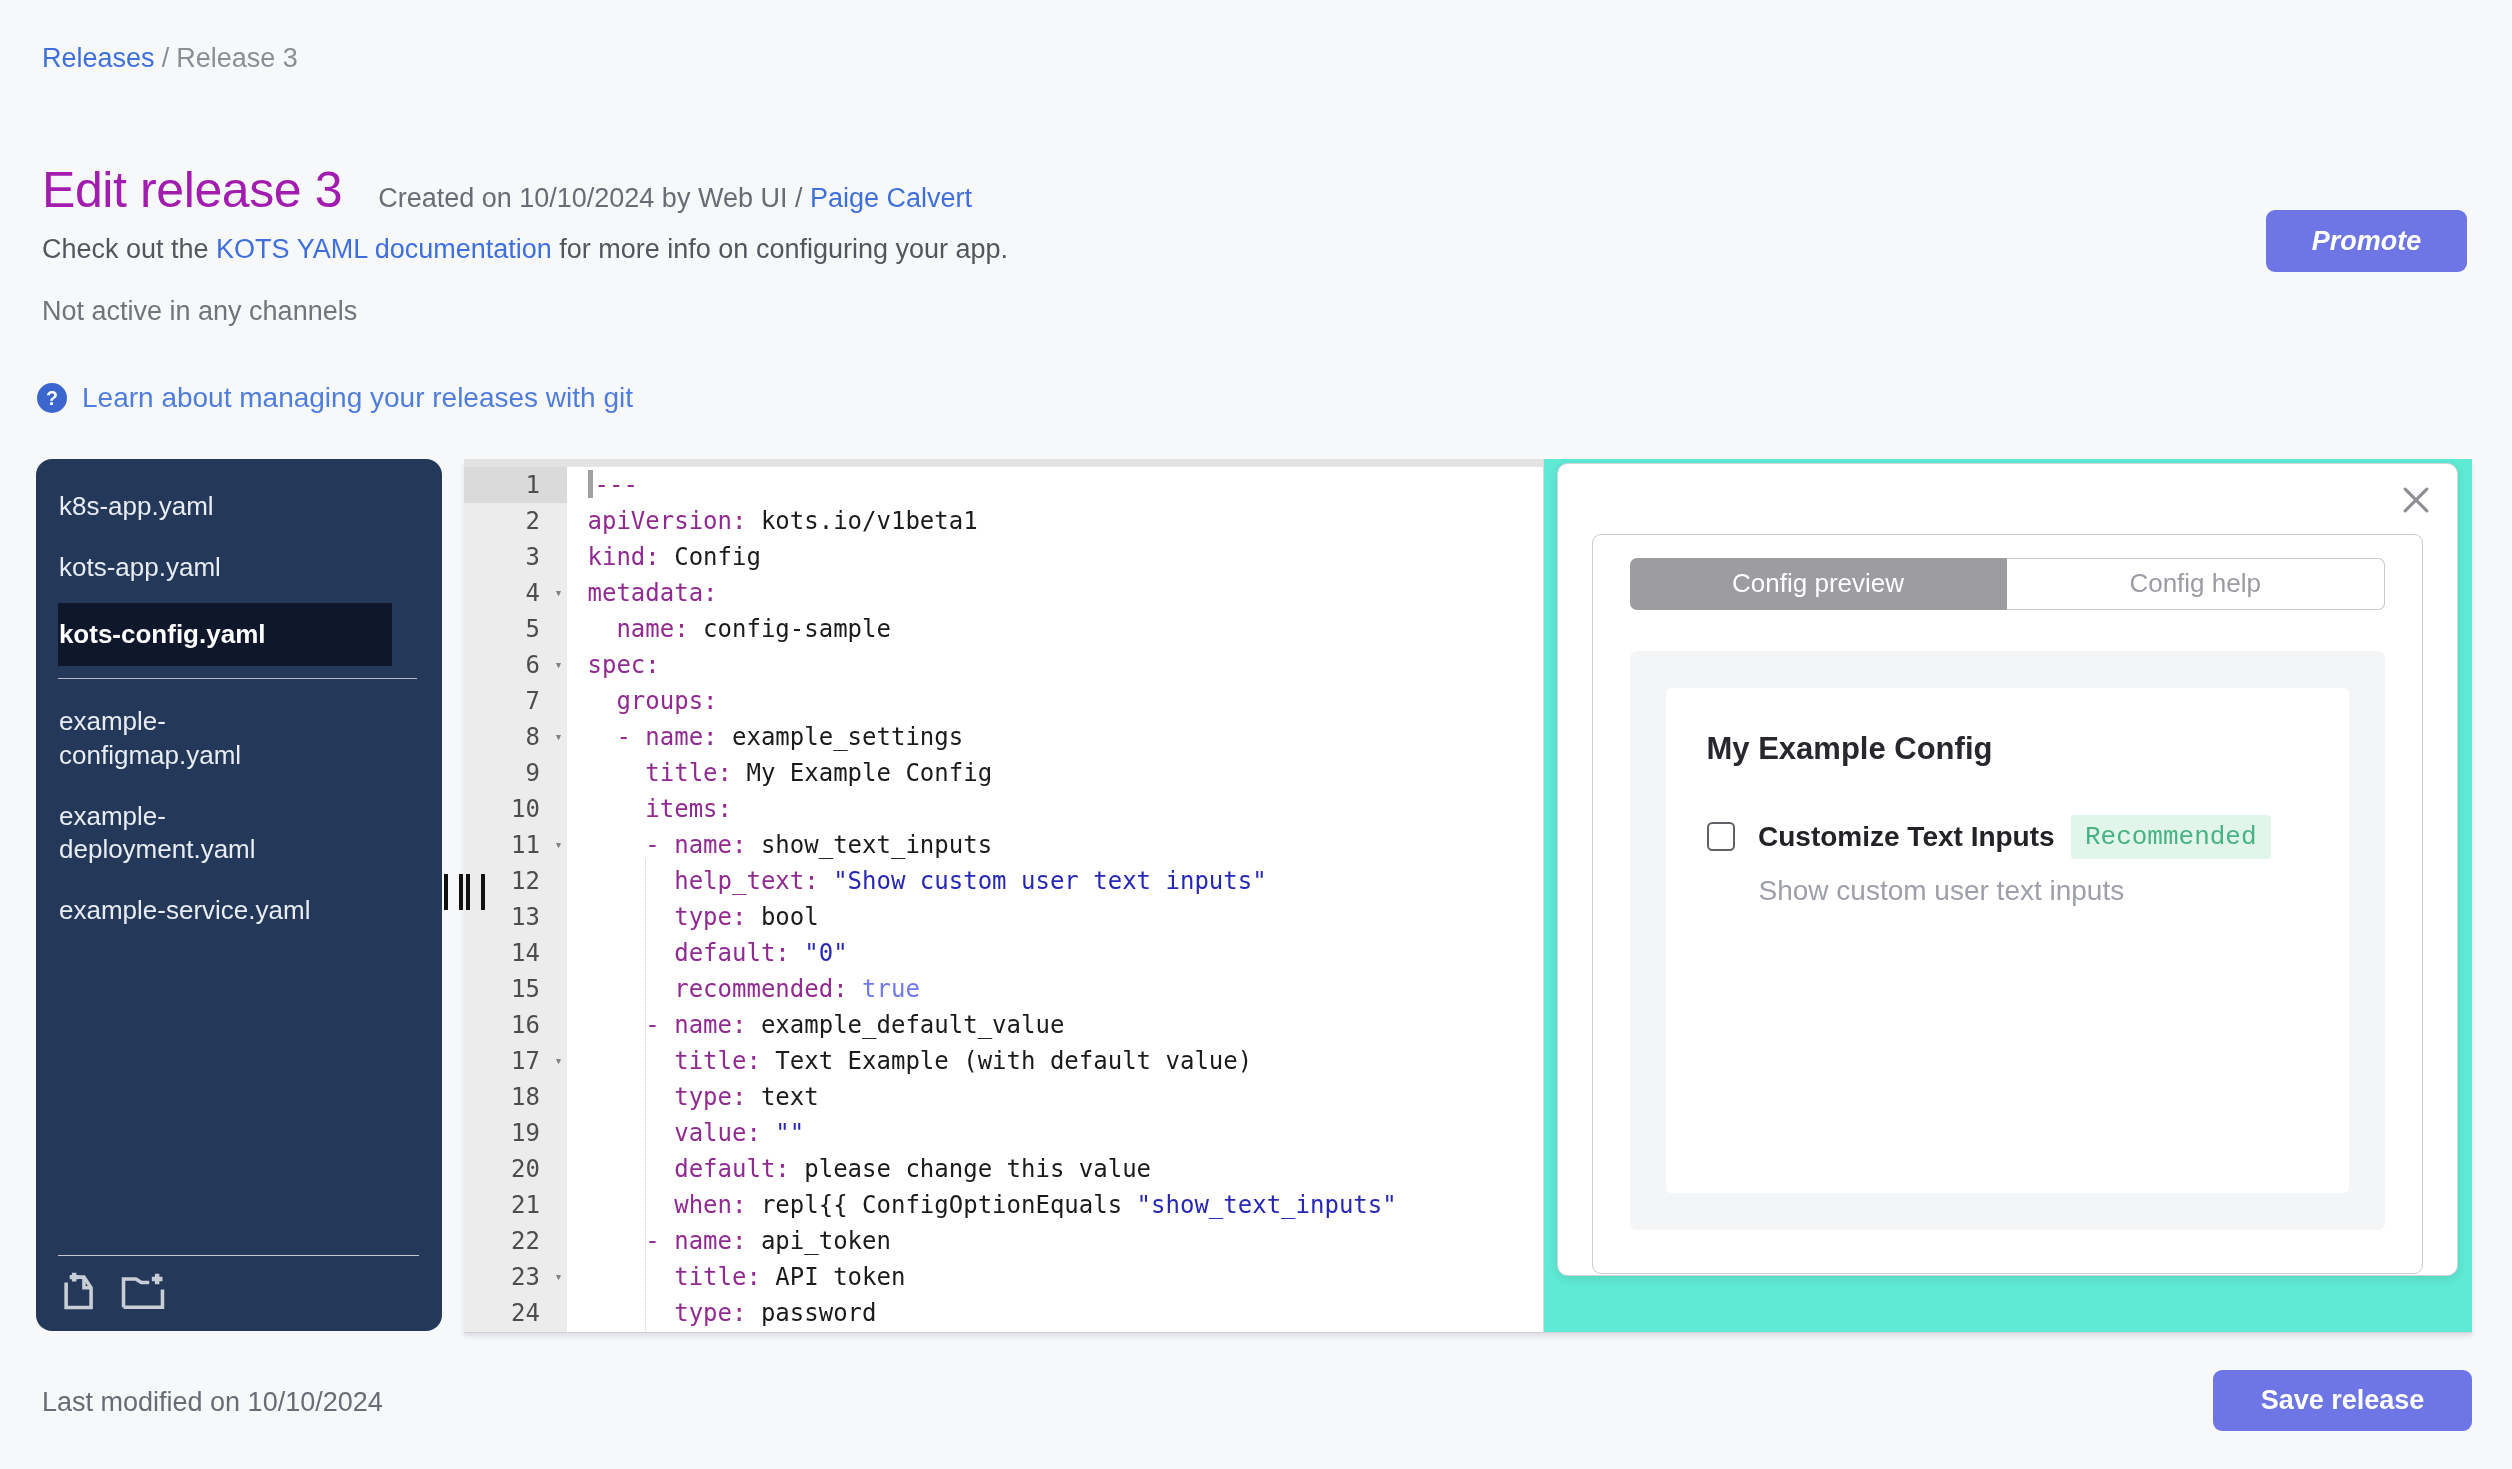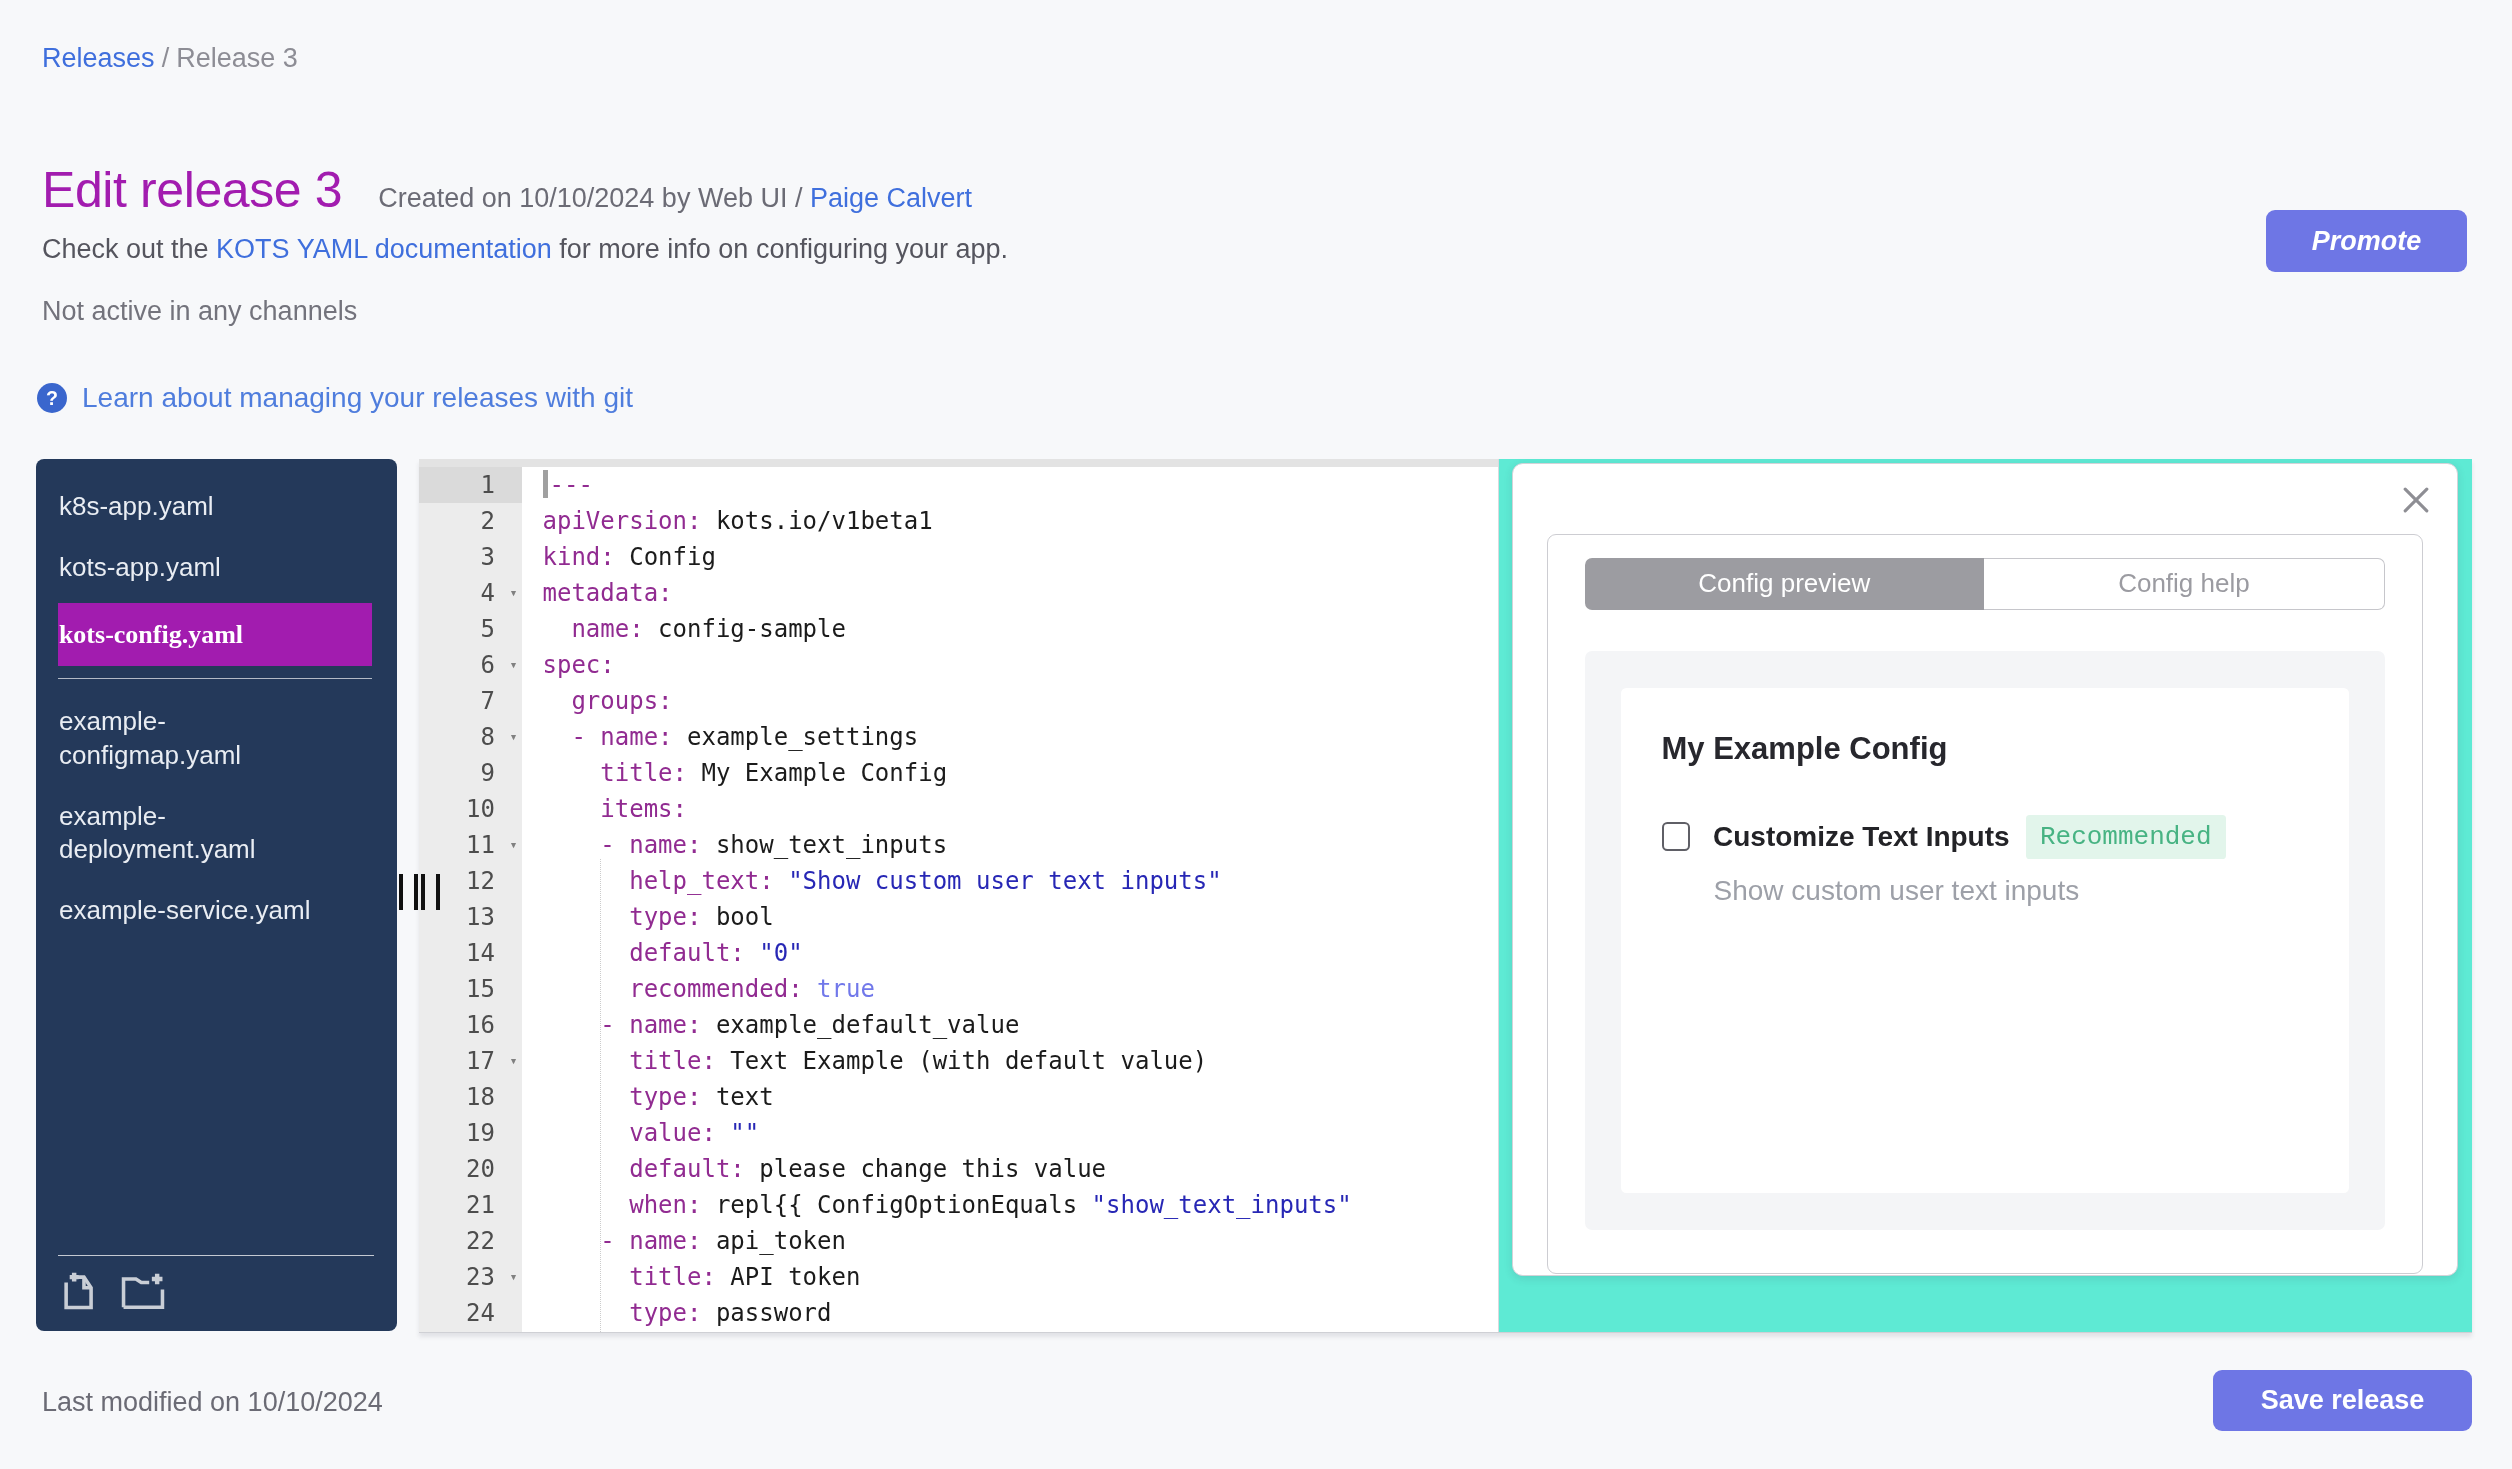--- a/index.html
+++ b/index.html
@@ -21,25 +21,25 @@
   .git-link { margin-left:15px; font-size:28px; color:#4f7ddd; }
 
   .btn { background:#6e76e5; color:#fff; font-weight:bold; font-size:27px; border:none; border-radius:9px; cursor:pointer; font-family:"Liberation Sans",sans-serif; }
   .promote-btn { position:absolute; right:45px; top:210px; width:201px; height:62px;font-style:italic; }
   .save-btn { position:absolute; right:40px; top:1370px; width:259px; height:61px; }
 
   
   .main-row { position:absolute; left:36px; top:459px; width:2436px; height:875px; display:flex; }
 
   
-  .sidebar { width:361px; height:872px; background:#24395a; border-radius:8px; display:flex; flex-direction:column; flex:none; }
+  .sidebar { width:406px; height:872px; background:#24395a; border-radius:16px; display:flex; flex-direction:column; flex:none; }
   .file-list { padding-top:18px; flex:1; }
   .file { padding:13.4px 23px; font-size:26px; color:#e9edf3; line-height:1.30; max-width:334px; cursor:pointer; }
   .file .inner { display:inline-block; max-width:278px; }
-  .file.selected { background:#a21caf; font-weight:bold; color:#ffffff; margin:5.3px 25px 5.3px 22px; padding:14.3px 0 14.3px 0.9px;font-family:Liberation Serif, serif; }
+  .file.selected { background:#0f172a; font-weight:bold; color:#ffffff; margin:5.3px 25px 5.3px 22px; padding:14.3px 0 14.3px 0.9px; }
   .file-divider { border-top:1.8px solid #b3bac6; margin:12.5px 25px 12.5px 22px; }
   .sidebar-foot { padding:0 0 19.6px 0; }
   .foot-divider { border-top:1.8px solid #c4c9d2; margin:0 23px 14.3px 22px; }
   .foot-icons { display:flex; gap:19.6px; padding-left:23px; }
   .foot-icons svg { display:block; cursor:pointer; }
 
   
   .handle-col { width:22px; flex:none; position:relative; }
   .pane-handle { position:absolute; top:415px; left:1.8px; display:flex; gap:10.7px; cursor:col-resize; }
   .pane-handle .bar { width:4.5px; height:36px; background:#101010; }

